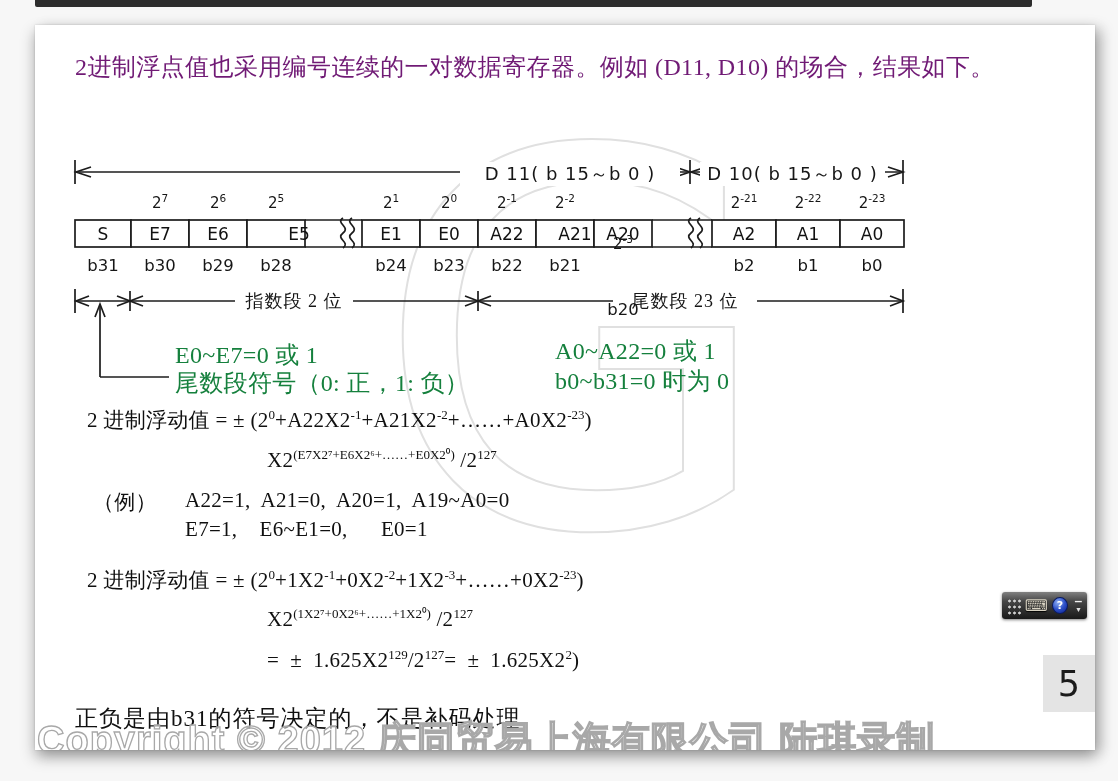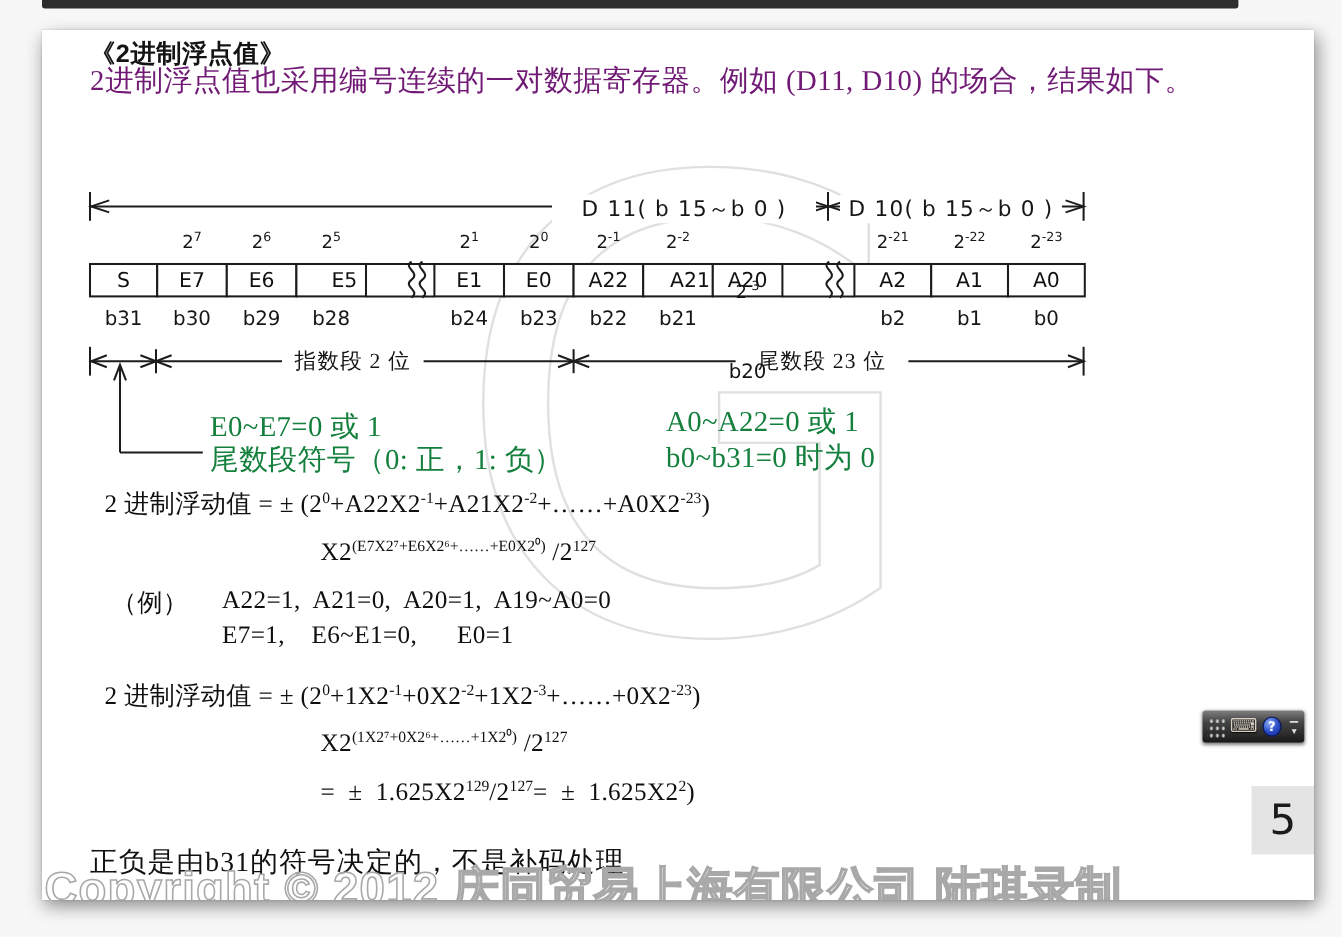--- a/index.html
+++ b/index.html
@@ -81,21 +81,20 @@
 </style>
 </head>
 <body>
 
 <div class="abs topbar"></div>
 
 <div class="abs page">
 
   <div class="abs gmark">G</div>
 
-  <div class="abs title">《2进制浮点值》</div>
   <div class="abs intro">2进制浮点值也采用编号连续的一对数据寄存器。例如 (D11, D10) 的场合，结果如下。</div>
 
   <svg class="abs diagram" width="1060" height="725" viewBox="0 0 1060 725" fill="none" stroke="#1c1c1c" stroke-width="1.7">
 
     <line x1="40" y1="135" x2="40" y2="159"></line>
     <line x1="655" y1="135" x2="655" y2="159"></line>
     <line x1="868" y1="135" x2="868" y2="159"></line>
     <line x1="41" y1="147" x2="654" y2="147"></line>
     <line x1="656" y1="147" x2="867" y2="147"></line>
     <polyline points="56,142 41,147 56,152"></polyline>
@@ -155,21 +154,21 @@
   <div class="abs pow" style="left:443px;top:167px;width:58px;">2<sup>-1</sup></div>
   <div class="abs pow" style="left:501px;top:167px;width:58px;">2<sup>-2</sup></div>
   <div class="abs pow" style="left:559px;top:167px;width:58px;margin-top:41px;">2<sup>-3</sup></div>
   <div class="abs pow" style="left:677px;top:167px;width:64px;">2<sup>-21</sup></div>
   <div class="abs pow" style="left:741px;top:167px;width:64px;">2<sup>-22</sup></div>
   <div class="abs pow" style="left:805px;top:167px;width:64px;">2<sup>-23</sup></div>
 
   <div class="abs cellText" style="left:40px; width:56px;">S</div>
   <div class="abs cellText" style="left:96px; width:58px;">E7</div>
   <div class="abs cellText" style="left:154px;width:58px;">E6</div>
-  <div class="abs cellText" style="left:212px;width:80px;">E5</div>
+  <div class="abs cellText" style="left:212px;width:80px;padding-left:12px;">E5</div>
   <div class="abs cellText" style="left:327px;width:58px;">E1</div>
   <div class="abs cellText" style="left:385px;width:58px;">E0</div>
   <div class="abs cellText" style="left:443px;width:58px;">A22</div>
   <div class="abs cellText" style="left:501px;width:78px;">A21</div>
   <div class="abs cellText" style="left:559px;width:58px;">A20</div>
   <div class="abs cellText" style="left:677px;width:64px;">A2</div>
   <div class="abs cellText" style="left:741px;width:64px;">A1</div>
   <div class="abs cellText" style="left:805px;width:64px;">A0</div>
 
   <div class="abs bitText" style="left:40px; width:56px;">b31</div>

